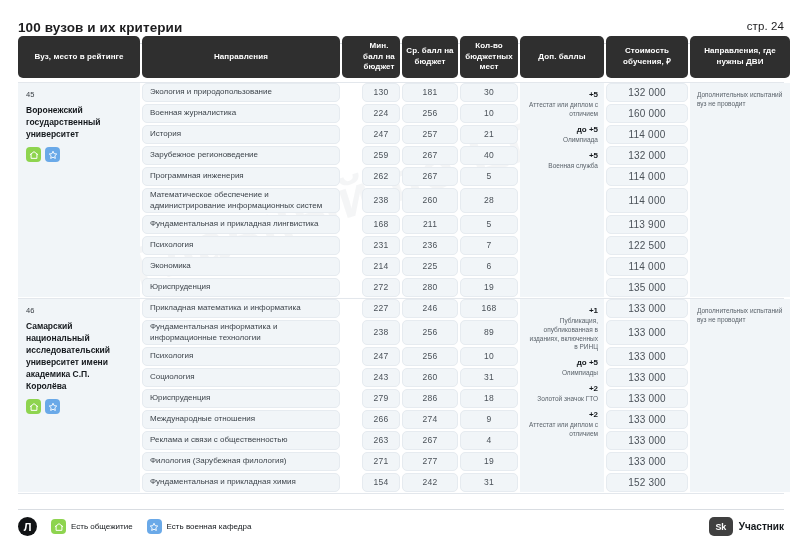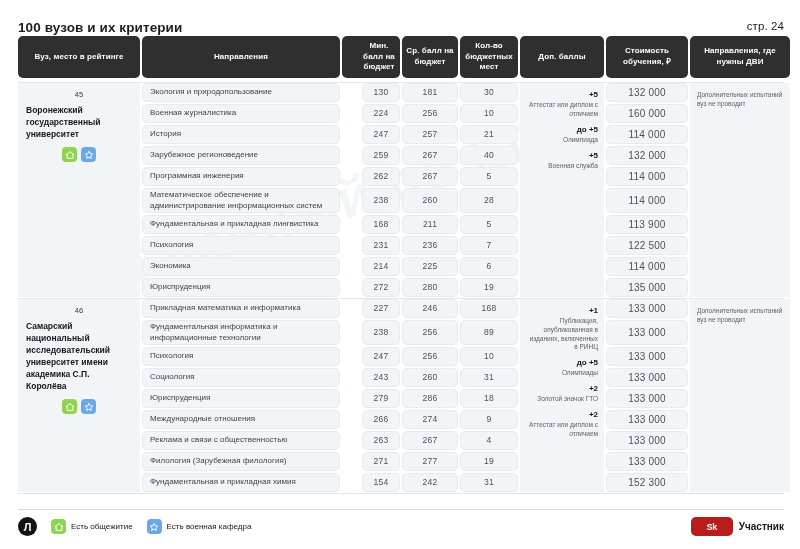--- a/index.html
+++ b/index.html
@@ -94,21 +94,21 @@
     padding-bottom: 1px;
   }
   .uni-block:first-child { border-top: 1px solid #e3e7ec; }
 
   
   .uni-cell {
     background: #f1f5f8;
     padding: 7px 8px 10px 8px;
     display: flex;
     flex-direction: column;
-    align-items: center;
+    align-items: flex-start;
   }
   .uni-rank {
     font-size: 7.5px;
     color: #3b4046;
     margin-bottom: 5px;
   }
   .uni-name {
     font-size: 8.5px;
     font-weight: 700;
     color: #14181c;
@@ -218,23 +218,23 @@
     color: #ffffff;
     font-size: 11px;
     font-weight: 700;
     display: flex; align-items: center; justify-content: center;
   }
   .legend-item { display: flex; align-items: center; gap: 5px; }
   .legend-item .lbl { font-size: 8px; color: #14181c; }
 
   .sk-badge { display: flex; align-items: center; gap: 6px; }
   .sk-mark {
-    width: 42px; height: 19px;
+    width: 24px; height: 19px;
     border-radius: 5px;
-    background: #b91c1c;
+    background: #404040;
     color: #ffffff;
     font-size: 9px;
     font-weight: 700;
     display: flex; align-items: center; justify-content: center;
     letter-spacing: -0.3px;
   }
   .sk-label { font-size: 10px; font-weight: 700; color: #14181c; }
 </style>
 </head>
 <body>

